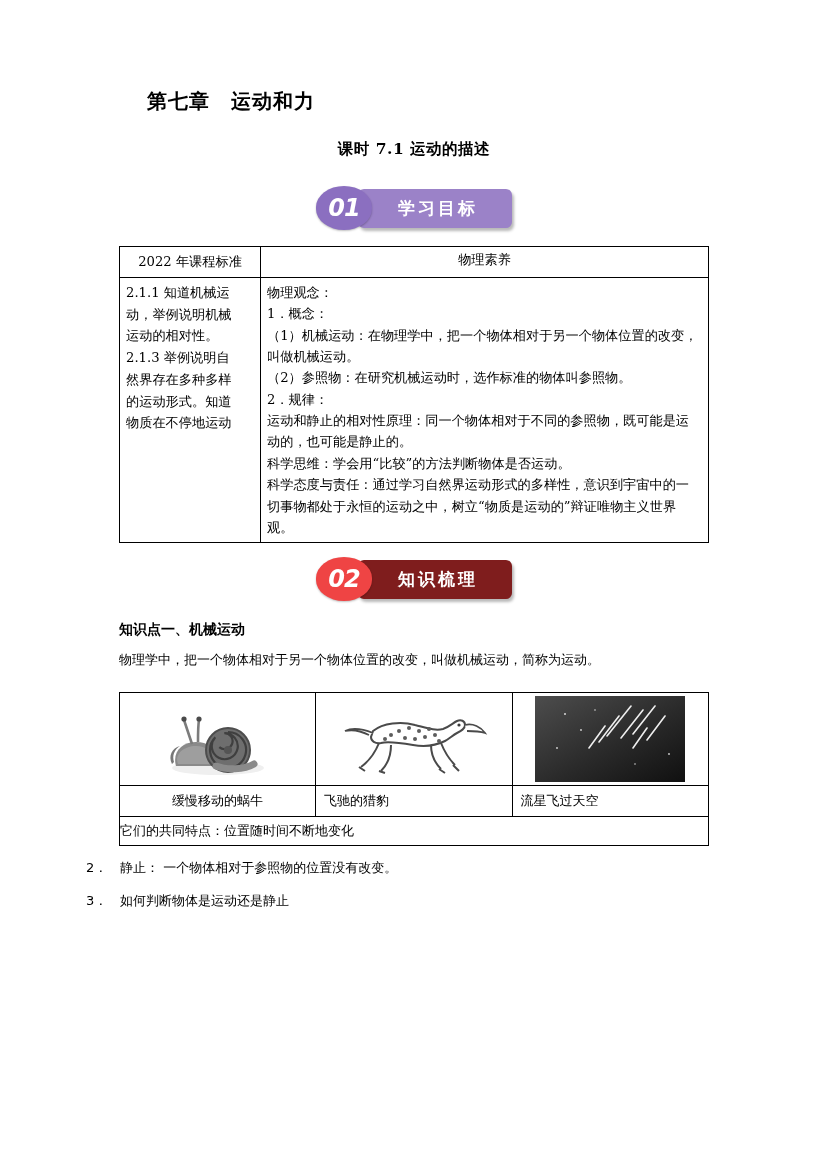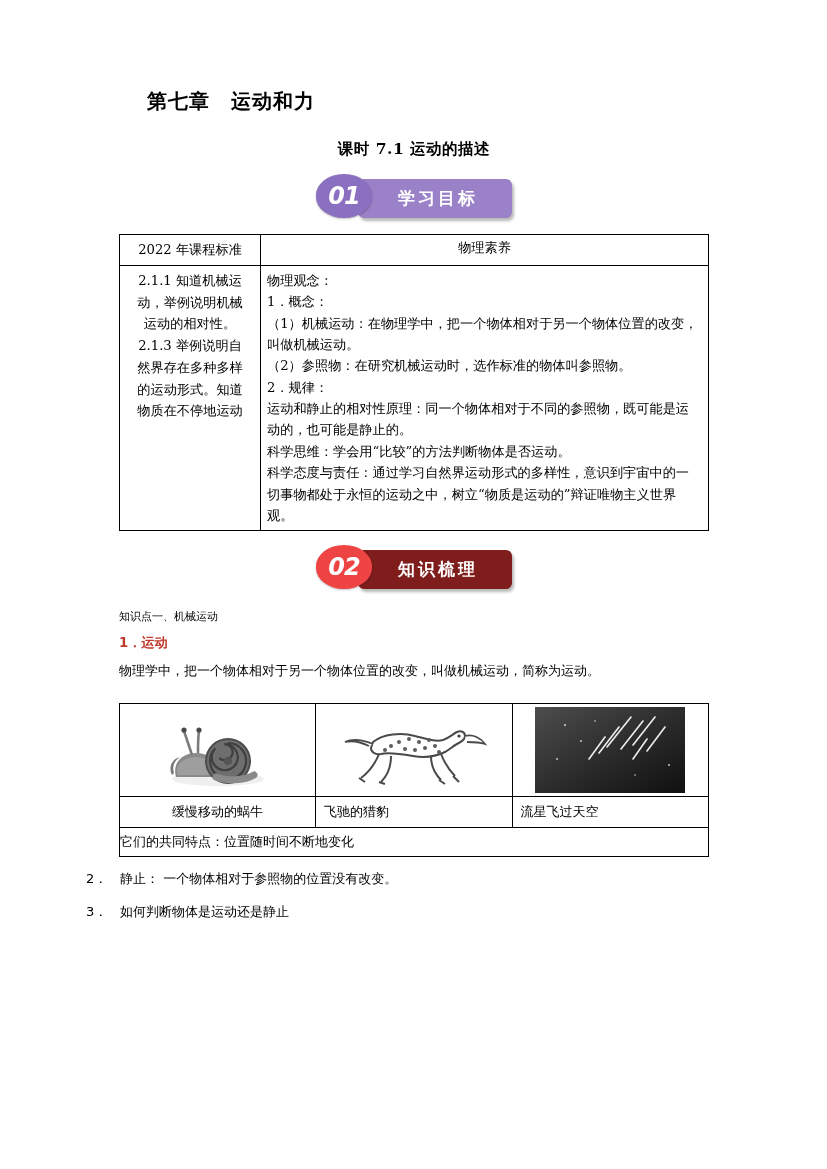--- a/index.html
+++ b/index.html
@@ -39,36 +39,36 @@
     margin: 0 0 24px 28px;
     white-space: pre;
   }
 
   
   .lesson-title {
     text-align: center;
     font-family: "DejaVu Serif", serif;
     font-size: 15.5px;
     font-weight: bold;
-    margin: 0 0 14px 0;
+    margin: 0 0 26px 0;
     letter-spacing: 0.5px;
   }
 
   
   .banner {
     position: relative;
     height: 48px;
     margin: 6px 0 12px 0;
   }
   .banner-inner {
     position: absolute;
     left: 50%;
     transform: translateX(-50%);
     display: flex;
-    align-items: flex-end;
+    align-items: center;
   }
   .banner-num {
     width: 56px;
     height: 44px;
     border-radius: 50%/48%;
     display: flex;
     align-items: center;
     justify-content: center;
     color: #ffffff;
     font-family: "DejaVu Sans", sans-serif;
@@ -108,39 +108,38 @@
     vertical-align: top;
     font-weight: normal;
   }
   .obj-head td {
     text-align: center;
     font-weight: bold;
     padding: 5px 6px;
   }
   .obj-left {
     width: 128px;
-    text-align: center;
     line-height: 1.65;
     vertical-align: middle;
     padding: 6px 8px;
   }
   .obj-right {
     line-height: 1.62;
     padding: 5px 7px;
   }
   .obj-right p {
     margin: 0;
     text-indent: 0;
   }
 
   
   .kp-title {
     font-family: "DejaVu Sans", sans-serif;
-    font-size: 11px;
-    font-weight: normal;
+    font-size: 14px;
+    font-weight: bold;
     margin: 16px 0 10px 0;
   }
   .kp-sub {
     font-family: "DejaVu Sans", sans-serif;
     font-size: 13.2px;
     font-weight: bold;
     color: #c0392b;
     margin: 10px 0 8px 0;
   }
   .kp-text {
@@ -256,21 +255,20 @@
       </table>
 
     <div class="banner banner-blue" style="margin-top:14px;">
       <div class="banner-inner">
         <div class="banner-num">02</div>
         <div class="banner-label">知识梳理</div>
       </div>
     </div>
 
     <div class="kp-title">知识点一、机械运动</div>
-    <div class="kp-sub">1．运动</div>
     <div class="kp-text">物理学中，把一个物体相对于另一个物体位置的改变，叫做机械运动，简称为运动。</div>
 
     <table class="pic-table">
       <tbody>
           <tr>
         <td class="pic-cell">
           <div class="pic-box">
             <svg width="120" height="82" viewBox="0 0 120 82">
               <ellipse cx="60" cy="70" rx="46" ry="7" fill="#efefef"></ellipse>
               <path d="M18 68 C14 54 24 44 38 44 C50 44 56 50 58 56 L62 68 Z" fill="#8a8a8a"></path>

